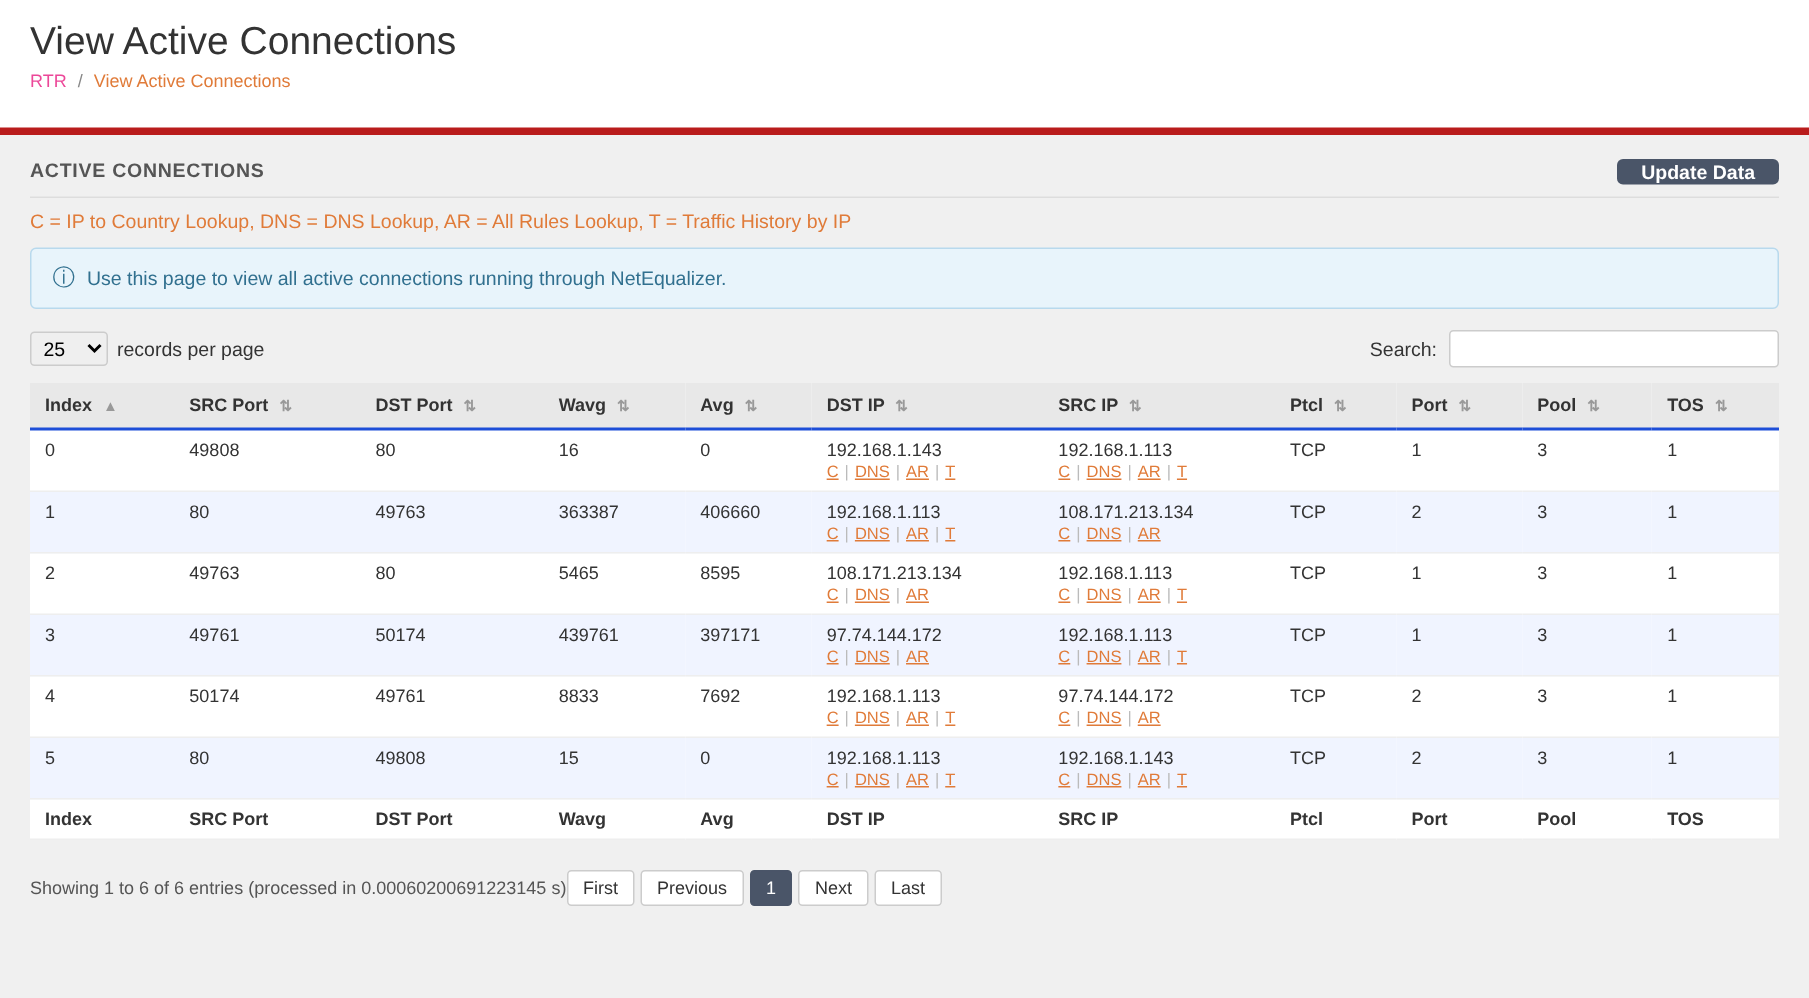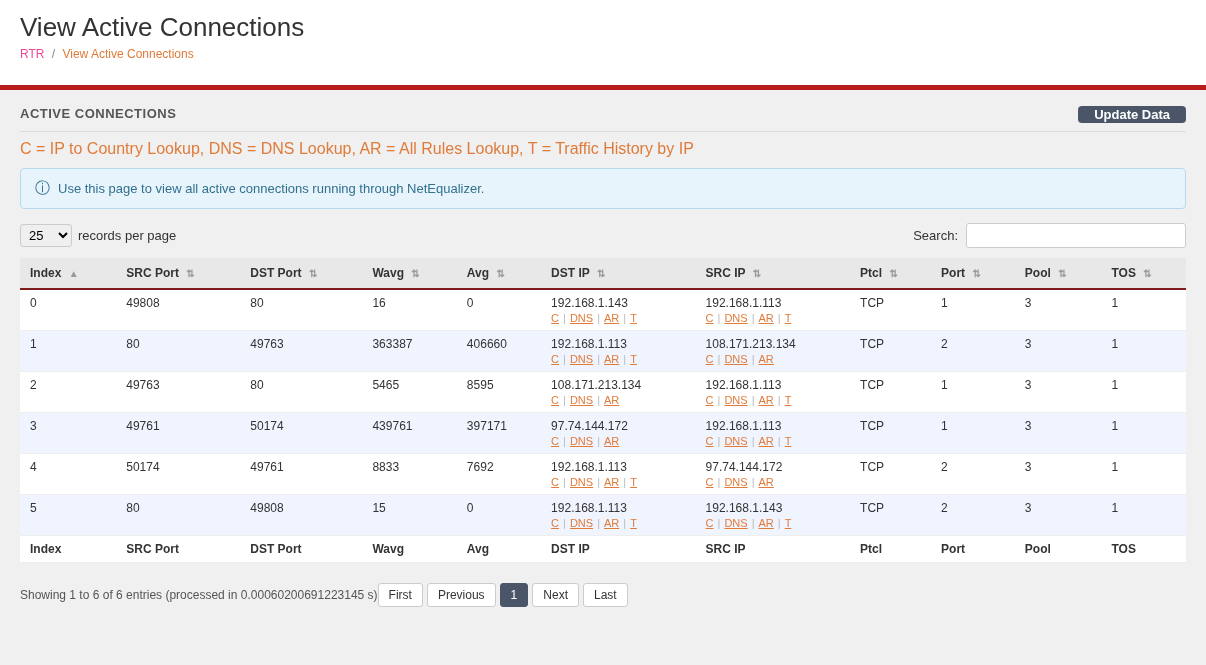--- a/index.html
+++ b/index.html
@@ -20,21 +20,21 @@
       background: #4a5568;
       color: #fff;
       border: none;
       padding: 1px 16px;
       border-radius: 4px;
       cursor: pointer;
       font-size: 13px;
       font-weight: bold;
     }
 
-    .legend { font-size: 16px; color: #999; margin-bottom: 10px; }
+    .legend { font-size: 13px; color: #999; margin-bottom: 10px; }
     .legend span { color: #e07b39; }
 
     .info-box {
       background: #e8f4fb;
       border: 1px solid #b8d9ed;
       border-radius: 4px;
       padding: 10px 14px;
       margin-bottom: 14px;
       font-size: 13px;
       color: #31708f;
@@ -63,21 +63,21 @@
     }
 
     table { width: 100%; border-collapse: collapse; background: #fff; font-size: 12px; }
     thead tr { background: #e8e8e8; }
     th {
       padding: 8px 10px;
       text-align: left;
       font-weight: bold;
       font-size: 12px;
       color: #333;
-      border-bottom: 2px solid #7f1d1d;
+      border-bottom: 2px solid #1d4ed8;
       white-space: nowrap;
       cursor: pointer;
       user-select: none;
     }
     th .sort-icon { color: #999; margin-left: 4px; font-size: 10px; }
     td { padding: 6px 10px; border-bottom: 1px solid #eee; vertical-align: top; }
     tr:nth-child(even) td { background: #f0f4ff; }
     tr:nth-child(odd) td { background: #fff; }
     tfoot tr td { background: #e8e8e8; font-weight: bold; font-size: 12px; }
 

